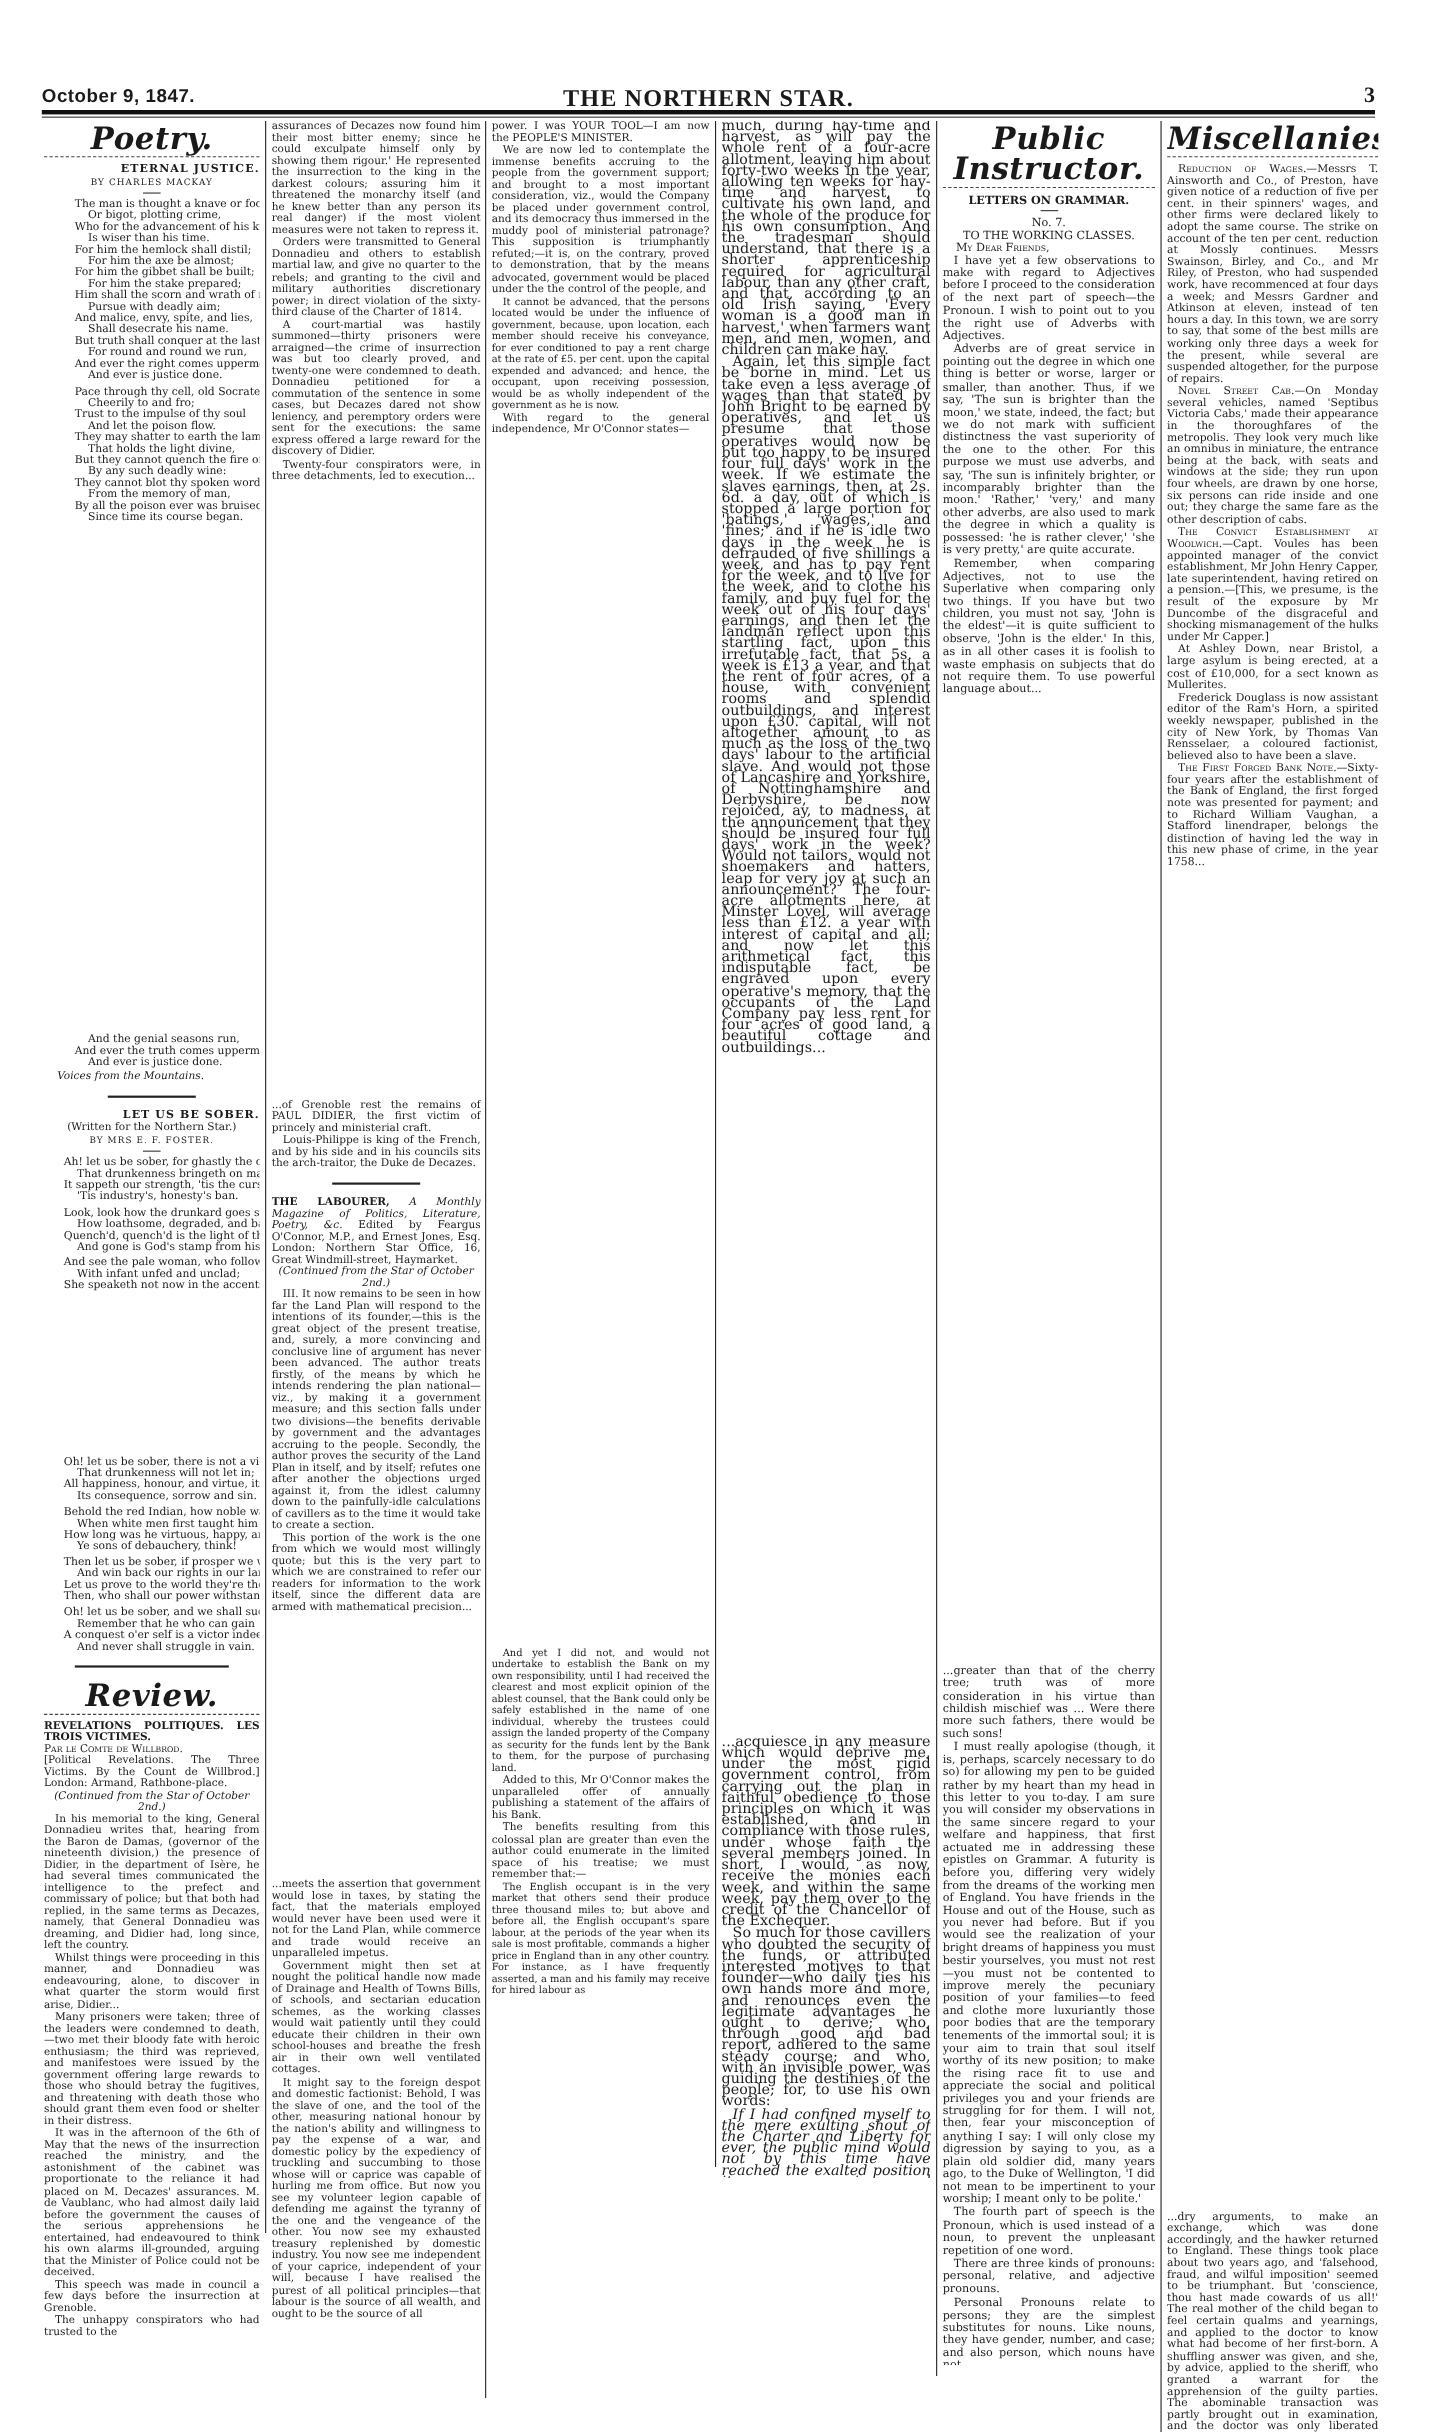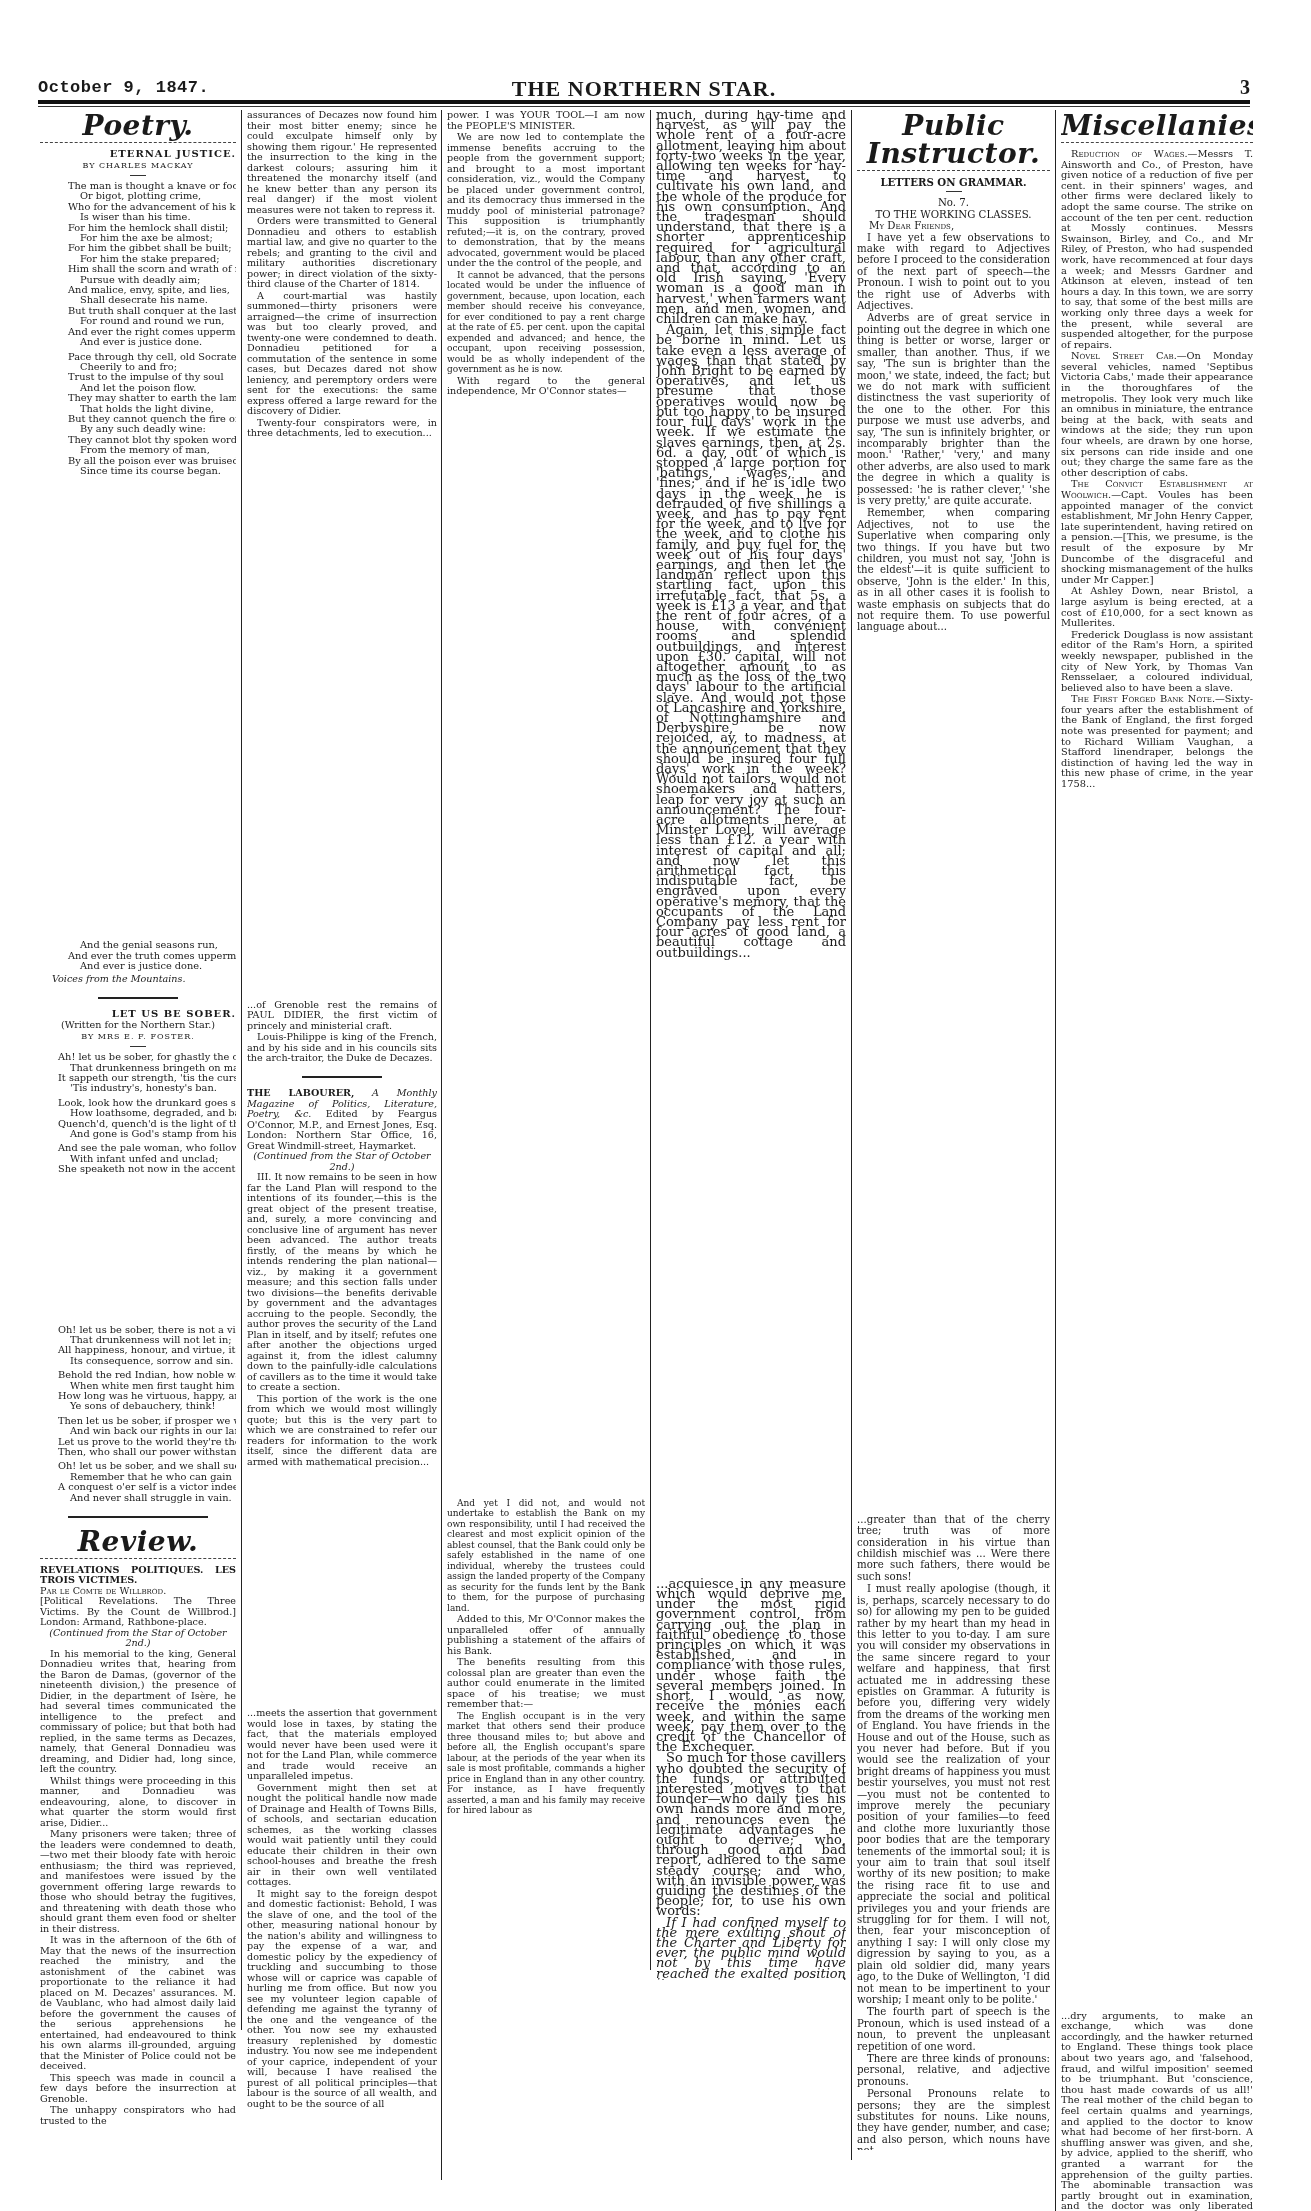--- a/index.html
+++ b/index.html
@@ -1,19 +1,19 @@
 <!DOCTYPE html>
 <html><head>
 <meta charset="utf-8">
 <style>
   html, body { margin:0; padding:0; background:#fff; }
   body { width:1311px; height:2211px; position:relative; overflow:hidden;
          font-family:"DejaVu Serif", serif; color:#1a1a1a; }
   .masthead { position:absolute; left:38px; top:72px; width:1212px; height:30px; }
-  .mh-date { position:absolute; left:0; top:6px; font-family:Liberation Mono, monospace; font-weight:bold; font-size:17px; letter-spacing:0.5px; }
+  .mh-date { position:absolute; left:0; top:6px; font-family:Liberation Sans, sans-serif; font-weight:bold; font-size:17px; letter-spacing:0.5px; }
   .mh-title { position:absolute; left:0; right:0; top:4px; text-align:center; font-family:"Liberation Serif", serif; font-weight:bold; font-size:22px; letter-spacing:1px; }
   .mh-page { position:absolute; right:0; top:4px; font-family:"Liberation Serif", serif; font-weight:bold; font-size:20px; }
   .rule-thick { position:absolute; left:38px; top:100px; width:1212px; height:4px; background:#111; }
   .rule-thin { position:absolute; left:38px; top:106px; width:1212px; height:1px; background:#333; }
 
   .col { position:absolute; top:110px; font-size:9.6px; line-height:10.5px; text-align:justify; overflow:hidden; }
   .col p { margin:0 0 1px 0; text-indent:10px; }
   .vrule { position:absolute; top:110px; width:1px; background:#222; }
 
   .section-head { text-align:center; font-family:"DejaVu Serif", serif; font-weight:bold; font-style:italic; font-size:28px; line-height:28px; margin:2px 0 2px 0; letter-spacing:0.5px; }
@@ -216,18 +216,18 @@
 
 </div>
 
 <div class="col" style="left:1061px; width:192px; height:2120px; font-size:9.8px; line-height:10.6px;">
   <div class="section-head">Miscellanies.</div>
   <div class="dotted-rule"></div>
   <p><span class="sc">Reduction of Wages.</span><span>—Messrs T. Ainsworth and Co., of Preston, have given notice of a reduction of five per cent. in their spinners' wages, and other firms were declared likely to adopt the same course. The strike on account of the ten per cent. reduction at Mossly continues. Messrs Swainson, Birley, and Co., and Mr Riley, of Preston, who had suspended work, have recommenced at four days a week; and Messrs Gardner and Atkinson at eleven, instead of ten hours a day. In this town, we are sorry to say, that some of the best mills are working only three days a week for the present, while several are suspended altogether, for the purpose of repairs.</span></p>
   <p><span class="sc">Novel Street Cab.</span><span>—On Monday several vehicles, named 'Septibus Victoria Cabs,' made their appearance in the thoroughfares of the metropolis. They look very much like an omnibus in miniature, the entrance being at the back, with seats and windows at the side; they run upon four wheels, are drawn by one horse, six persons can ride inside and one out; they charge the same fare as the other description of cabs.</span></p>
   <p><span class="sc">The Convict Establishment at Woolwich.</span><span>—Capt. Voules has been appointed manager of the convict establishment, Mr John Henry Capper, late superintendent, having retired on a pension.—[This, we presume, is the result of the exposure by Mr Duncombe of the disgraceful and shocking mismanagement of the hulks under Mr Capper.]</span></p>
   <p><span>At Ashley Down, near Bristol, a large asylum is being erected, at a cost of £10,000, for a sect known as Mullerites.</span></p>
-  <p><span>Frederick Douglass is now assistant editor of the Ram's Horn, a spirited weekly newspaper, published in the city of New York, by Thomas Van Rensselaer, a coloured individual, believed also to have been a slave.</span></p>
+  <p><span>Frederick Douglass is now assistant editor of the Ram's Horn, a spirited weekly newspaper, published in the city of New York, by Thomas Van Rensselaer, a coloured factionist, believed also to have been a slave.</span></p>
   <p><span class="sc">The First Forged Bank Note.</span><span>—Sixty-four years after the establishment of the Bank of England, the first forged note was presented for payment; and to Richard William Vaughan, a Stafford linendraper, belongs the distinction of having led the way in this new phase of crime, in the year 1758...</span></p>
   <div style="height:1220px;"></div>
   <p style="text-indent:0"><span>...dry arguments, to make an exchange, which was done accordingly, and the hawker returned to England. These things took place about two years ago, and 'falsehood, fraud, and wilful imposition' seemed to be triumphant. But 'conscience, thou hast made cowards of us all!' The real mother of the child began to feel certain qualms and yearnings, and applied to the doctor to know what had become of her first-born. A shuffling answer was given, and she, by advice, applied to the sheriff, who granted a warrant for the apprehension of the guilty parties. The abominable transaction was partly brought out in examination, and the doctor was only liberated under a heavy bail, to appear when called upon. An officer was despatched to England, who after much searching succeeded in restoring the child to its rightful mother. We refrain at present from making any remarks upon this affair; but there are some things involved in it on which we shall afterwards have a few words to say. The doctor was indicted for fraud and wilful imposition; but was outlawed for nonappearance.—Glasgow Examiner.</span></p>
 
 </div>
 
 </body></html>

